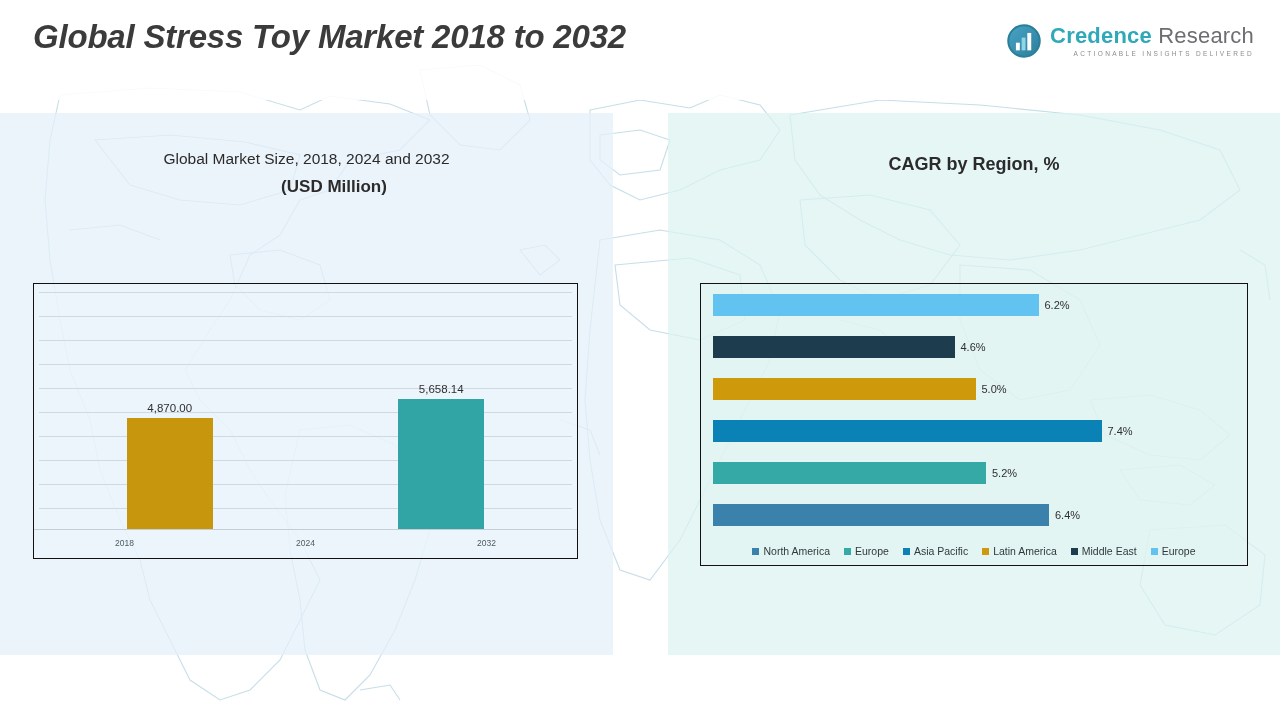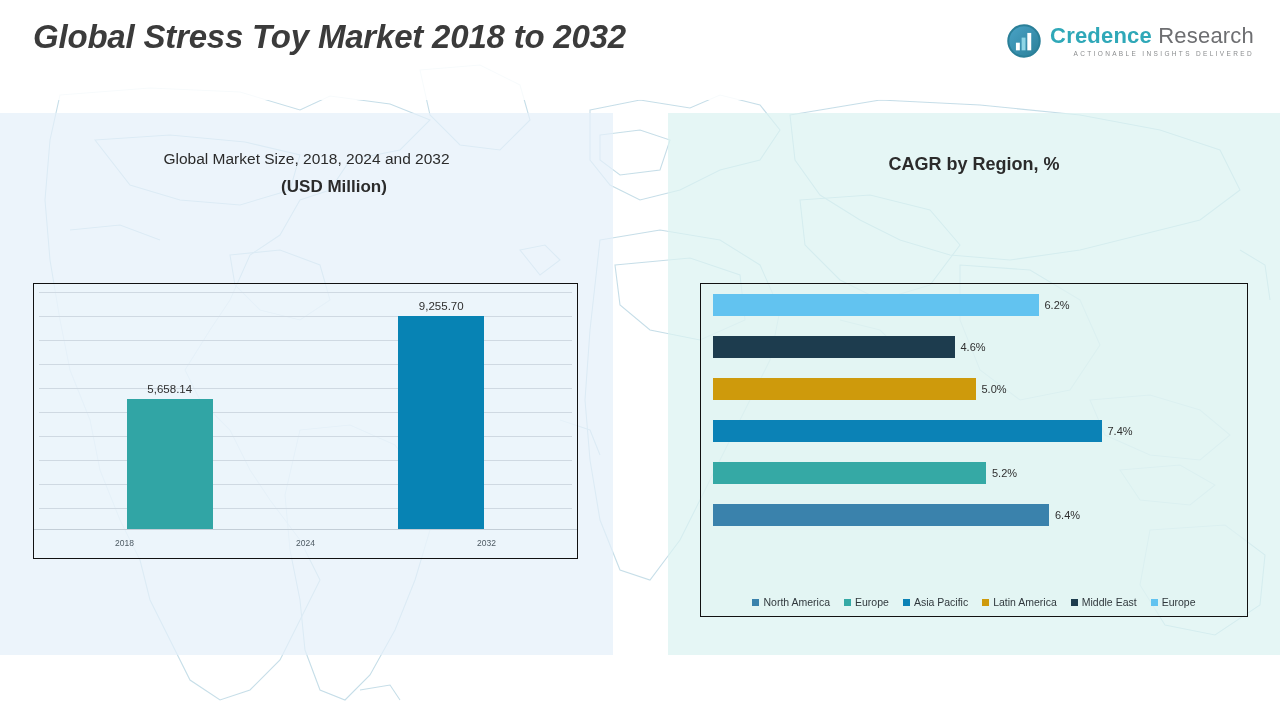--- a/index.html
+++ b/index.html
@@ -169,21 +169,21 @@
     font-size: 8.5px;
     color: #4d5a63;
     padding-top: 8px;
     box-sizing: border-box;
   }
 
   
   #bar-chart {
     position: absolute;
     left: 700px; top: 283px;
-    width: 548px; height: 334px;
+    width: 548px; height: 283px;
     border: 1.3px solid #111;
     background: rgba(225,244,242,0.5);
     z-index: 3;
     box-sizing: border-box;
   }
   #bar-plot {
     position: absolute;
     left: 12px; right: 6px;
     top: 10px;
     height: 232px;
@@ -321,26 +321,26 @@
       <div class="col-gridline" style="top: 80px;"></div>
       <div class="col-gridline" style="top: 104px;"></div>
       <div class="col-gridline" style="top: 128px;"></div>
       <div class="col-gridline" style="top: 152px;"></div>
       <div class="col-gridline" style="top: 176px;"></div>
       <div class="col-gridline" style="top: 200px;"></div>
       <div class="col-gridline" style="top: 224px;"></div>
     </div>
   <div id="column-plot">
       <div class="col-item">
+        <div class="col-value">4,870.00</div>
+        <div class="col-bar" style="height: 112.385px; background: rgb(200, 150, 12);"></div>
+      </div>
+      <div class="col-item">
         <div class="col-value">5,658.14</div>
         <div class="col-bar" style="height: 130.572px; background: rgb(49, 165, 165);"></div>
-      </div>
-      <div class="col-item">
-        <div class="col-value">9,255.70</div>
-        <div class="col-bar" style="height: 213.593px; background: rgb(7, 131, 180);"></div>
       </div>
     </div>
   <div id="column-axis"></div>
   <div id="column-axis-labels">
       <div class="axis-label-cell">2018</div>
       <div class="axis-label-cell">2024</div>
       <div class="axis-label-cell">2032</div>
     </div>
 </div>
 

